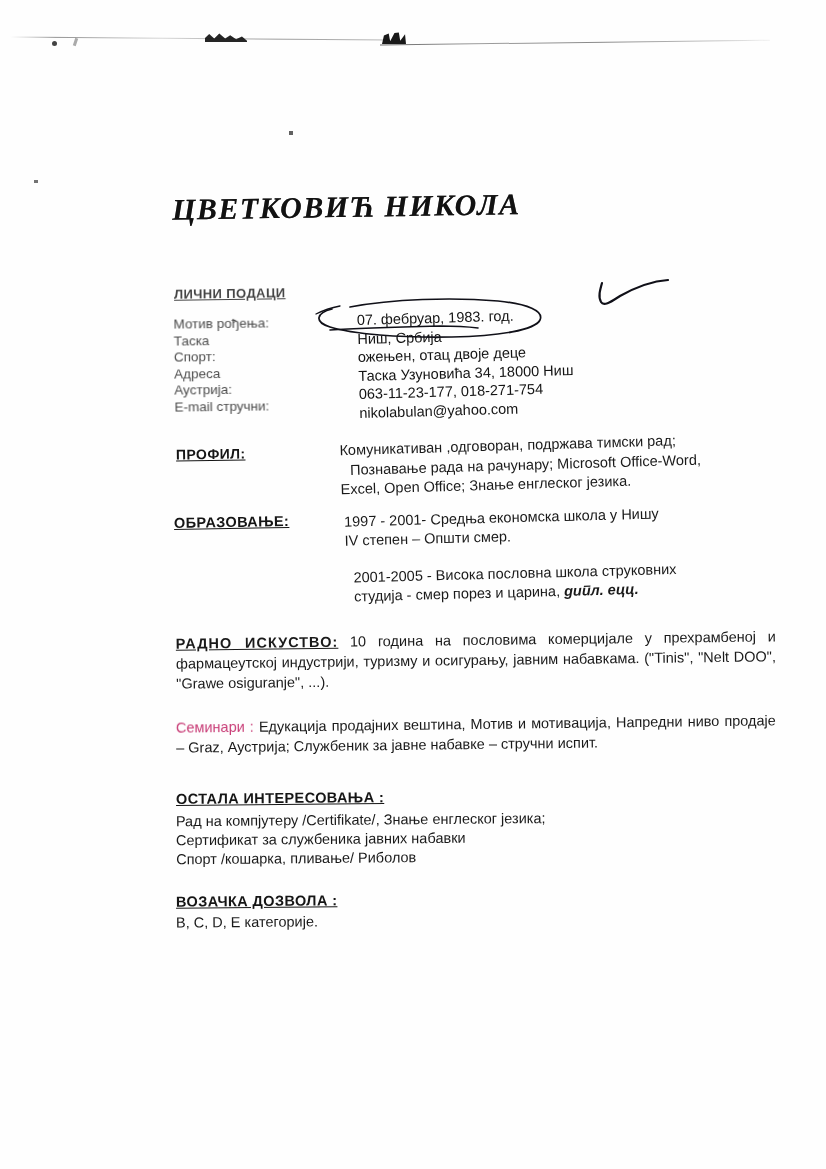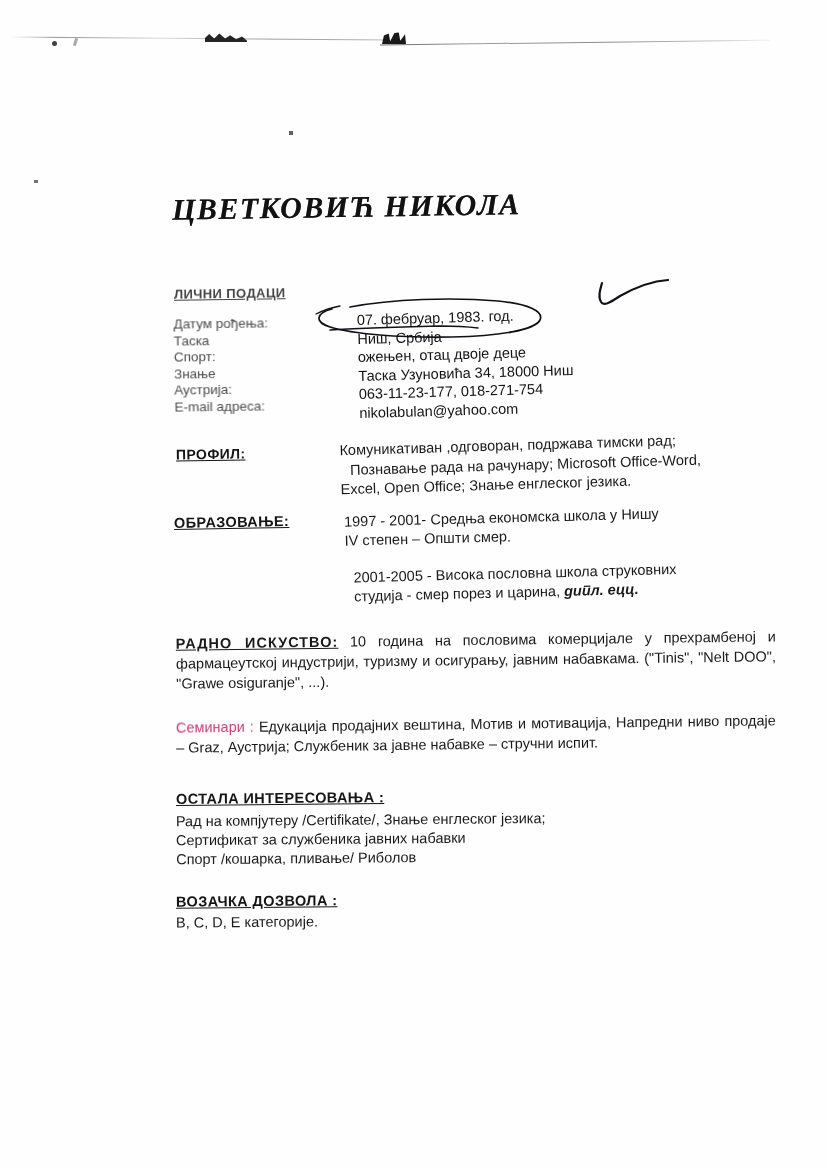--- a/index.html
+++ b/index.html
@@ -188,26 +188,26 @@
   <div class="artifact" id="speck-3"></div>
   <div class="artifact" id="speck-4"></div>
 
   <div id="doc-body">
 
     <div class="blk" id="doc-title">ЦВЕТКОВИЋ НИКОЛА</div>
 
     <div class="blk sect-head" id="personal-head">ЛИЧНИ ПОДАЦИ</div>
 
     <div class="blk" id="personal-labels">
-      <div>Датум рођења:</div>
+      <div>Мотив рођења:</div>
       <div>Таска</div>
       <div>Спорт:</div>
-      <div>Знање</div>
+      <div>Адреса</div>
       <div>Аустрија:</div>
-      <div>E-mail адреса:</div>
+      <div>E-mail стручни:</div>
     </div>
 
     <div class="blk" id="personal-values">
       <div>07. фебруар, 1983. год.</div>
       <div>Ниш, Србија</div>
       <div>ожењен, отац двоје деце</div>
       <div>Таска Узуновића 34, 18000 Ниш</div>
       <div>063-11-23-177, 018-271-754</div>
       <div>nikolabulan@yahoo.com</div>
     </div>

